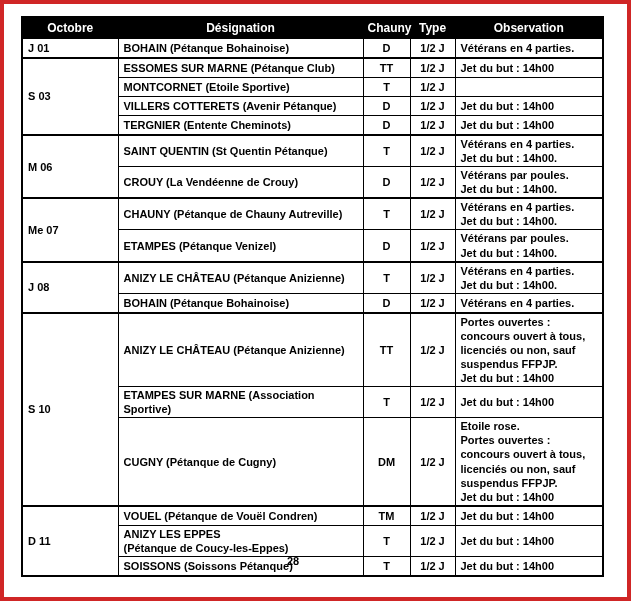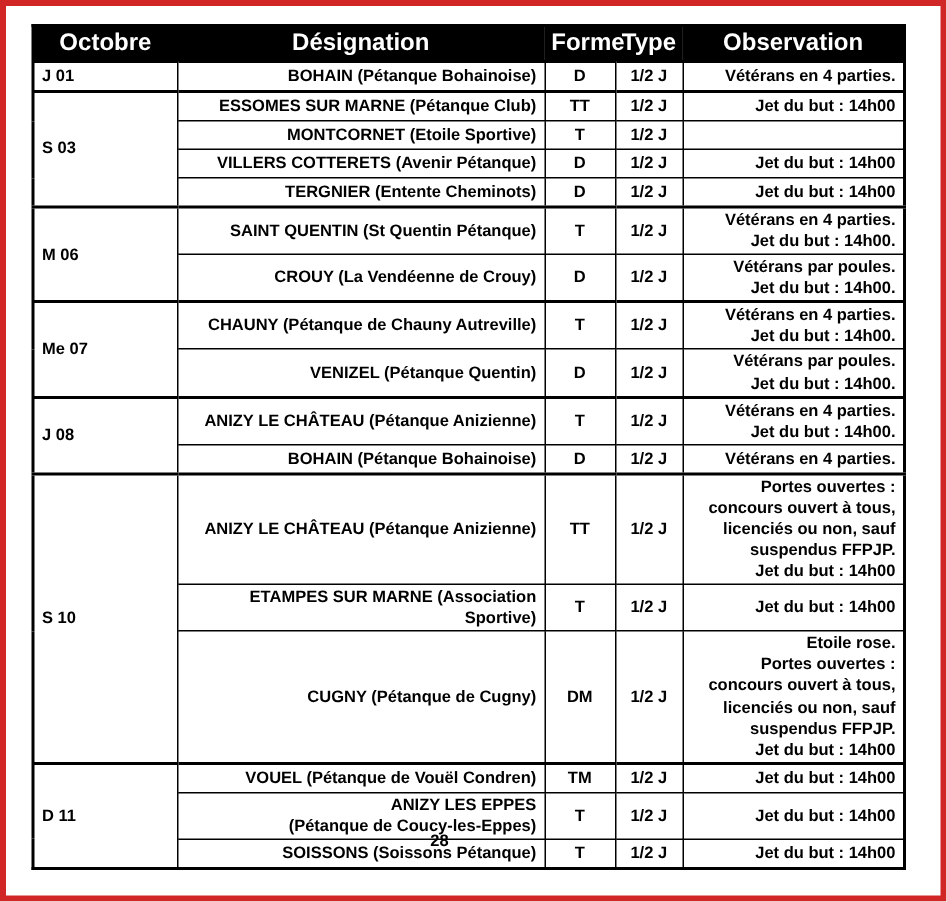--- a/index.html
+++ b/index.html
@@ -20,43 +20,43 @@
   }
   table.schedule {
     border-collapse: collapse;
     table-layout: fixed;
     width: 581px;
     border: 2px solid #000;
   }
   table.schedule th {
     background: #000;
     color: #fff;
-    font-size: 16px;
+    font-size: 12px;
     font-weight: bold;
     border: 1px solid #000;
     padding: 2px 4px;
     height: 15px;
     text-align: center;
   }
   table.schedule td {
     border: 1px solid #000;
     font-size: 11px;
     font-weight: bold;
     color: #000;
     padding: 1px 5px;
     line-height: 1.28;
     height: 16px;
     vertical-align: middle;
     overflow: hidden;
   }
   tr.group-start td { border-top-width: 2px; }
   td.date-cell { text-align: left; padding-left: 7px; }
-  td.designation-cell { text-align: right; }
+  td.designation-cell { text-align: left; }
   td.forme-cell, td.type-cell { text-align: center; }
-  td.observation-cell { text-align: right; }
+  td.observation-cell { text-align: left; }
   .page-number {
     position: absolute;
     left: 17px;
     top: 551px;
     width: 544px;
     text-align: center;
     font-size: 11px;
     font-weight: bold;
     color: #000;
   }
@@ -71,21 +71,21 @@
           <col style="width: 96px;">
           <col style="width: 245px;">
           <col style="width: 47px;">
           <col style="width: 45px;">
           <col style="width: 148px;">
         </colgroup>
       <thead>
         <tr>
             <th>Octobre</th>
             <th>Désignation</th>
-            <th>Forme</th>
+            <th>Chauny</th>
             <th>Type</th>
             <th>Observation</th>
           </tr>
       </thead>
       <tbody>
           <tr class="group-start">
             <td class="date-cell" rowspan="1">J 01</td>
             <td class="designation-cell">
               <div>BOHAIN (Pétanque Bohainoise)</div>
             </td>
@@ -164,21 +164,21 @@
             </td>
             <td class="forme-cell">T</td>
             <td class="type-cell">1/2 J</td>
             <td class="observation-cell">
               <div>Vétérans en 4 parties.</div>
               <div>Jet du but : 14h00.</div>
             </td>
           </tr>
           <tr>
             <td class="designation-cell">
-              <div>VENIZEL (Pétanque Quentin)</div>
+              <div>ETAMPES (Pétanque Venizel)</div>
             </td>
             <td class="forme-cell">D</td>
             <td class="type-cell">1/2 J</td>
             <td class="observation-cell">
               <div>Vétérans par poules.</div>
               <div>Jet du but : 14h00.</div>
             </td>
           </tr>
           <tr class="group-start">
             <td class="date-cell" rowspan="2">J 08</td>

